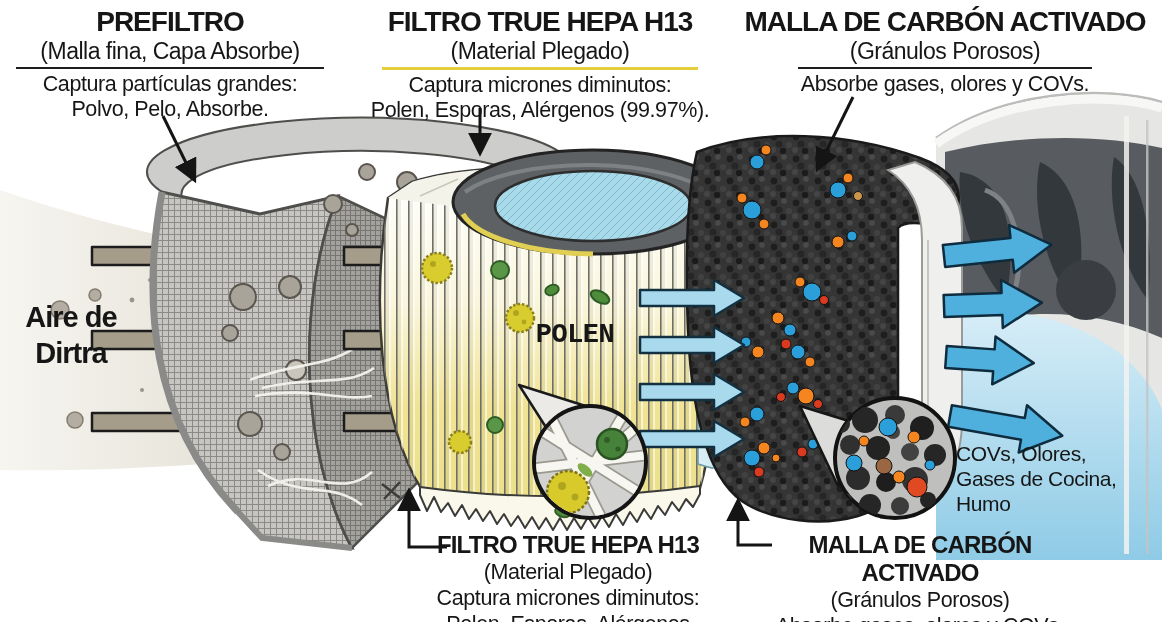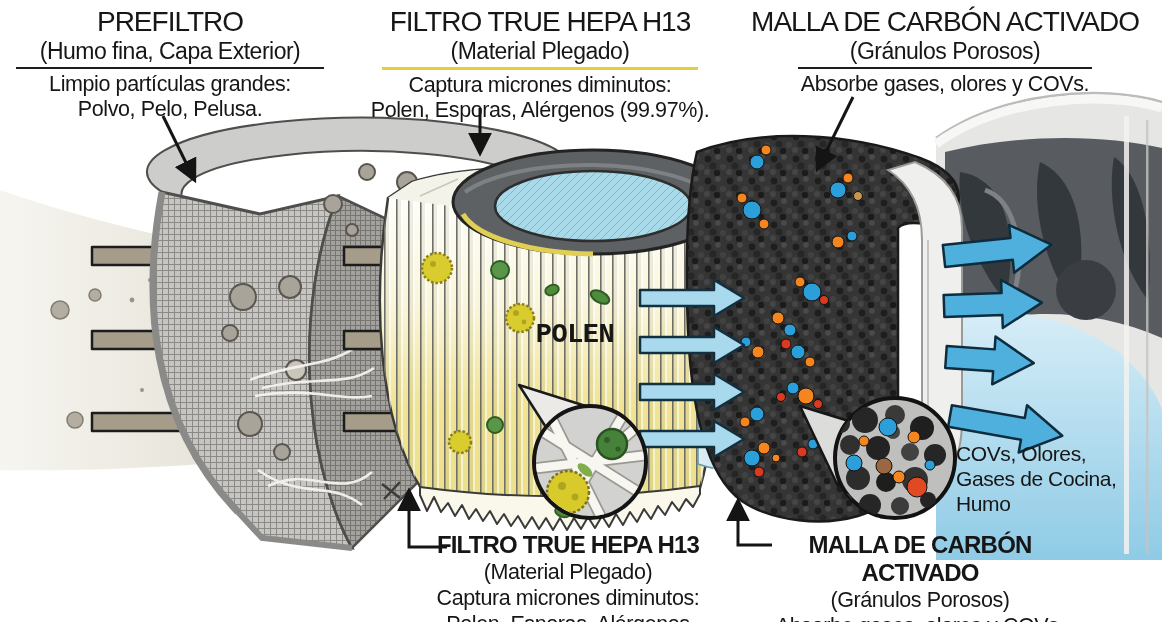--- a/index.html
+++ b/index.html
@@ -1,21 +1,21 @@
 <!DOCTYPE html>
 <html><head>
 <meta charset="utf-8">
 <style>
   html,body{margin:0;padding:0;background:#fff;}
   .canvas{position:relative;width:1162px;height:622px;overflow:hidden;background:#fff;
           font-family:"Liberation Sans",sans-serif;color:#161616;}
   .canvas svg{position:absolute;left:0;top:0;}
   .abs{position:absolute;}
   .hdr{text-align:center;}
-  .hdr .t{font-weight:normal;font-size:28px;line-height:32px;letter-spacing:-1px;}
+  .hdr .t{font-weight:bold;font-size:28px;line-height:32px;letter-spacing:-1px;}
   .hdr .s{font-size:23px;line-height:27px;letter-spacing:-0.5px;}
   .hdr .d{font-size:21.5px;line-height:25px;letter-spacing:-0.4px;}
   .rule{border-top:2.5px solid #1d1d1d;margin:2px 8px 3px 8px;}
   .rule.yellow{border-top:3.5px solid #e4ce3c;margin:2px 30px 3px 30px;}
   .rule.thin{border-top:2px solid #1d1d1d;margin:2px 70px 3px 70px;}
   .flowlabel{font-weight:bold;font-size:29px;line-height:36px;text-align:center;letter-spacing:-1px;}
   .polen{font-weight:bold;font-size:27px;letter-spacing:-0.5px;}
   .covs{font-size:21px;line-height:25px;letter-spacing:-0.4px;}
   .foot{text-align:center;}
   .foot .t{font-weight:bold;font-size:24px;line-height:28px;letter-spacing:-0.8px;}
@@ -321,41 +321,45 @@
   </g>
 
   <g stroke="#141414" stroke-width="3" fill="none">
     <path d="M447,547 L409,547 L409,492" marker-end="url(#ah)"></path>
     <path d="M772,545 L738,545 L738,502" marker-end="url(#ah)"></path>
   </g>
 </svg>
 
   <div class="abs hdr" style="left:8px;top:6px;width:324px;">
     <div class="t">PREFILTRO</div>
-    <div class="s">(Humo fina, Capa Exterior)</div>
+    <div class="s">(Malla fina, Capa Absorbe)</div>
     <div class="rule"></div>
-    <div class="d">Limpio partículas grandes:</div>
-    <div class="d">Polvo, Pelo, Pelusa.</div>
+    <div class="d">Captura partículas grandes:</div>
+    <div class="d">Polvo, Pelo, Absorbe.</div>
   </div>
 
   <div class="abs hdr" style="left:352px;top:6px;width:376px;">
     <div class="t">FILTRO TRUE HEPA H13</div>
     <div class="s">(Material Plegado)</div>
     <div class="rule yellow"></div>
     <div class="d">Captura micrones diminutos:</div>
     <div class="d">Polen, Esporas, Alérgenos (99.97%).</div>
   </div>
 
   <div class="abs hdr" style="left:728px;top:6px;width:434px;">
     <div class="t">MALLA DE CARBÓN ACTIVADO</div>
     <div class="s">(Gránulos Porosos)</div>
     <div class="rule thin"></div>
     <div class="d">Absorbe gases, olores y COVs.</div>
   </div>
 
+  <div class="abs flowlabel" style="left:6px;top:299px;width:130px;">
+    <div>Aire de</div>
+    <div>Dirtra</div>
+  </div>
 
   <div class="abs flowlabel" style="left:1030px;top:292px;width:132px;">
   </div>
 
   <div class="abs polen" style="left:500px;top:320px;width:150px;text-align:center;font-family:Liberation Mono, monospace;">POLEN</div>
 
   <div class="abs covs" style="left:956px;top:441px;width:208px;">
     <div>COVs, Olores,</div>
     <div>Gases de Cocina, Humo</div>
   </div>

